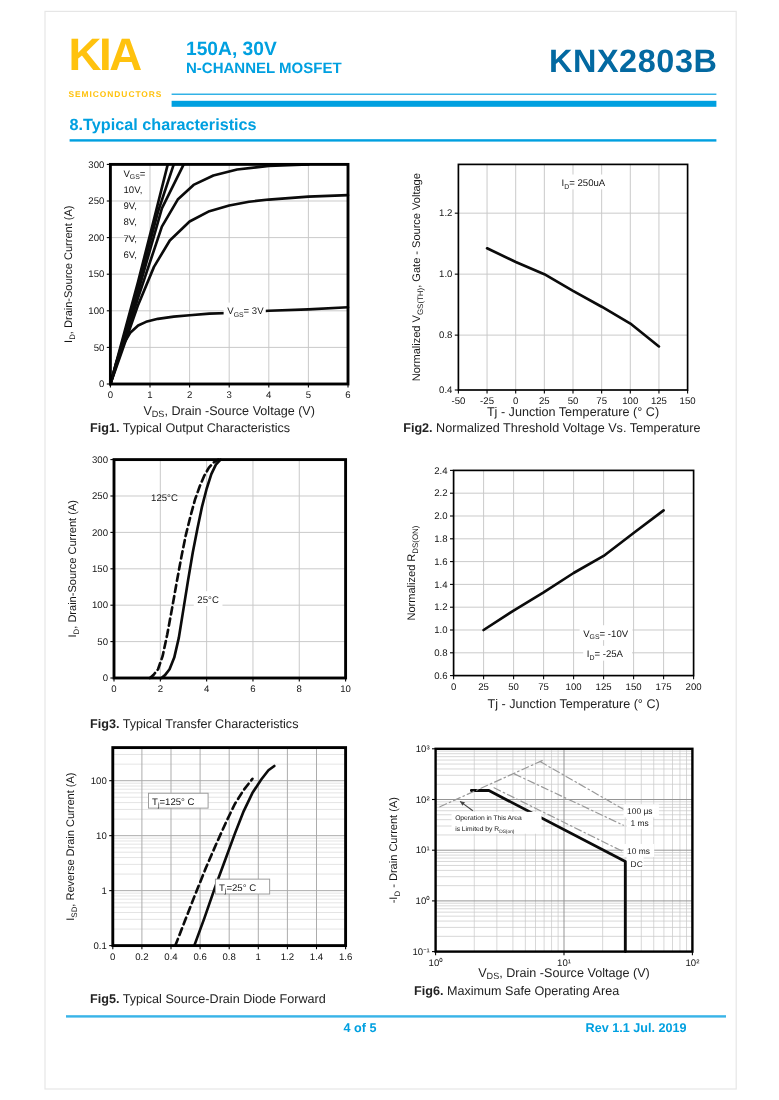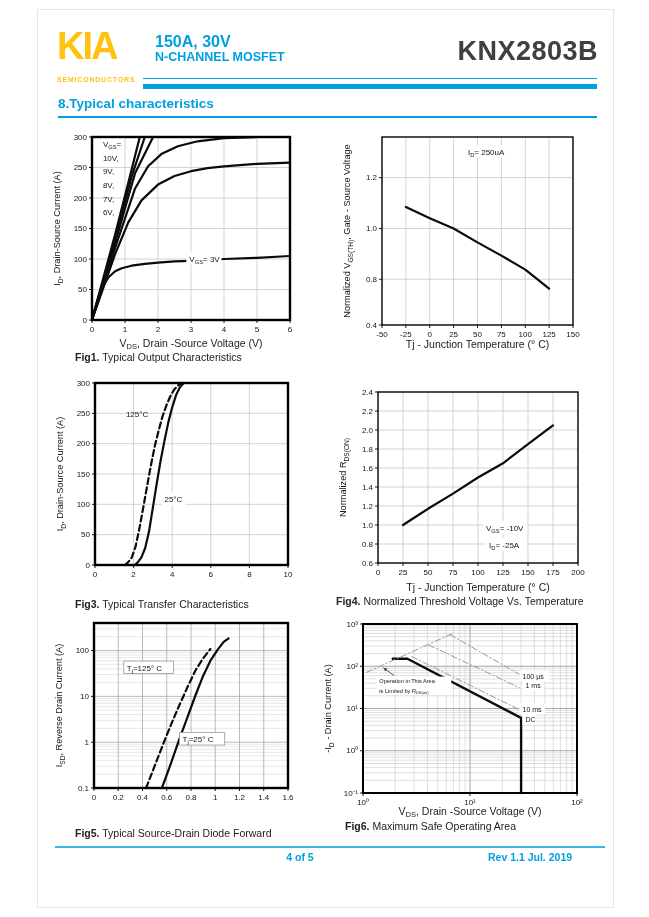--- a/index.html
+++ b/index.html
@@ -8,21 +8,21 @@
   .sheet-border{position:absolute;left:37px;top:9px;width:575px;height:897px;
         border:1px solid #e6e6e6;pointer-events:none;}
   
   .logo{position:absolute;left:57px;top:27px;font-size:38px;font-weight:900;
         letter-spacing:-2px;color:#ffc20e;line-height:1;}
   .logo-sub{position:absolute;left:57px;top:76px;font-size:7px;font-weight:700;
         letter-spacing:0.8px;color:#ffc20e;}
   .spec1{position:absolute;left:155px;top:33px;font-size:16px;font-weight:700;color:#00a0e0;}
   .spec2{position:absolute;left:155px;top:50px;font-size:12.5px;font-weight:700;color:#00a0e0;}
   .part{position:absolute;left:440px;top:36px;width:158px;text-align:right;
-        font-size:27px;font-weight:600;color:#404040;letter-spacing:0.5px;}
+        font-size:27px;font-weight:600;color:#0369a1;letter-spacing:0.5px;}
   .rule-thin{position:absolute;left:143px;top:78px;width:454px;height:1px;background:#00a0e0;}
   .rule-thick{position:absolute;left:143px;top:84px;width:454px;height:5px;background:#00a0e0;}
   .section-title{position:absolute;left:58px;top:96px;font-size:13.5px;font-weight:700;color:#00a0e0;}
   .section-underline{position:absolute;left:58px;top:116px;width:539px;height:1.5px;background:#00a0e0;}
   
   #charts{position:absolute;left:0;top:0;width:649px;height:917px;}
   .fig{position:absolute;}
   .fig svg{display:block;overflow:visible;}
   svg text{font-family:"Liberation Sans",sans-serif;fill:#151515;}
   .xlabel{position:absolute;text-align:center;font-size:10.5px;color:#222;white-space:nowrap;}
@@ -169,20 +169,21 @@
             <line x1="39" x2="42" y1="150.27027027027026" y2="150.27027027027026" stroke="#000" stroke-width="0.9"></line>
             <text x="37" y="152.97027027027025" font-size="8" text-anchor="end">0.8</text>
             <line x1="39" x2="42" y1="99.45945945945947" y2="99.45945945945947" stroke="#000" stroke-width="0.9"></line>
             <text x="37" y="102.15945945945947" font-size="8" text-anchor="end">1.0</text>
             <line x1="39" x2="42" y1="48.648648648648674" y2="48.648648648648674" stroke="#000" stroke-width="0.9"></line>
             <text x="37" y="51.34864864864868" font-size="8" text-anchor="end">1.2</text>
           </g>
           <text transform="translate(10 102) rotate(-90)" text-anchor="middle" font-size="9.2"><tspan font-size="9.2">Normalized V</tspan><tspan dy="2.576" font-size="6.624">GS(TH)</tspan><tspan dy="-2.576" font-size="9.2">, Gate - Source Voltage</tspan></text>
         </svg>
         <div class="xlabel" style="left: 42px; width: 231px; margin-left: -20px; top: 209px; position: absolute;"><span>Tj - Junction Temperature (° C)</span></div>
+        <div class="caption" style="left: -4px; top: 222px;"><b>Fig2.</b> Normalized Threshold Voltage Vs. Temperature</div>
       </div>
       <div class="fig" style="left: 53px; top: 375px;">
         <svg width="249" height="210">
           <g>
             <line y1="8" y2="190" x1="80.6" x2="80.6" stroke="#c8c8c8" stroke-width="0.8"></line>
             <line y1="8" y2="190" x1="119.2" x2="119.2" stroke="#c8c8c8" stroke-width="0.8"></line>
             <line y1="8" y2="190" x1="157.8" x2="157.8" stroke="#c8c8c8" stroke-width="0.8"></line>
             <line y1="8" y2="190" x1="196.4" x2="196.4" stroke="#c8c8c8" stroke-width="0.8"></line>
             <line x1="42" x2="235" y1="159.66666666666666" y2="159.66666666666666" stroke="#c8c8c8" stroke-width="0.8"></line>
             <line x1="42" x2="235" y1="129.33333333333334" y2="129.33333333333334" stroke="#c8c8c8" stroke-width="0.8"></line>
@@ -297,21 +298,20 @@
             <line x1="39" x2="42" y1="46" y2="46" stroke="#000" stroke-width="0.9"></line>
             <text x="37" y="48.7" font-size="8" text-anchor="end">2.0</text>
             <line x1="39" x2="42" y1="26.99999999999997" y2="26.99999999999997" stroke="#000" stroke-width="0.9"></line>
             <text x="37" y="29.69999999999997" font-size="8" text-anchor="end">2.2</text>
             <line x1="39" x2="42" y1="8" y2="8" stroke="#000" stroke-width="0.9"></line>
             <text x="37" y="10.7" font-size="8" text-anchor="end">2.4</text>
           </g>
           <text transform="translate(10 93.5) rotate(-90)" text-anchor="middle" font-size="9.2"><tspan font-size="9.2">Normalized R</tspan><tspan dy="2.576" font-size="6.624">DS(ON)</tspan></text>
         </svg>
         <div class="xlabel" style="left: 42px; width: 240px; margin-left: -20px; top: 197px; position: absolute;"><span>Tj - Junction Temperature (° C)</span></div>
-        <div class="caption" style="left: 0px; top: 211px;"><b>Fig4.</b> Normalized Threshold Voltage Vs. Temperature</div>
       </div>
       <div class="fig" style="left: 52px; top: 615px;">
         <svg width="250" height="193">
           <g>
             <line x1="42" x2="236" y1="159.21068238615172" y2="159.21068238615172" stroke="#d9d9d9" stroke-width="0.6"></line>
             <line x1="42" x2="236" y1="151.14444867151673" y2="151.14444867151673" stroke="#d9d9d9" stroke-width="0.6"></line>
             <line x1="42" x2="236" y1="145.4213647723034" y2="145.4213647723034" stroke="#d9d9d9" stroke-width="0.6"></line>
             <line x1="42" x2="236" y1="140.9821960230805" y2="140.9821960230805" stroke="#d9d9d9" stroke-width="0.6"></line>
             <line x1="42" x2="236" y1="137.35513105766842" y2="137.35513105766842" stroke="#d9d9d9" stroke-width="0.6"></line>
             <line x1="42" x2="236" y1="134.2884913249474" y2="134.2884913249474" stroke="#d9d9d9" stroke-width="0.6"></line>

